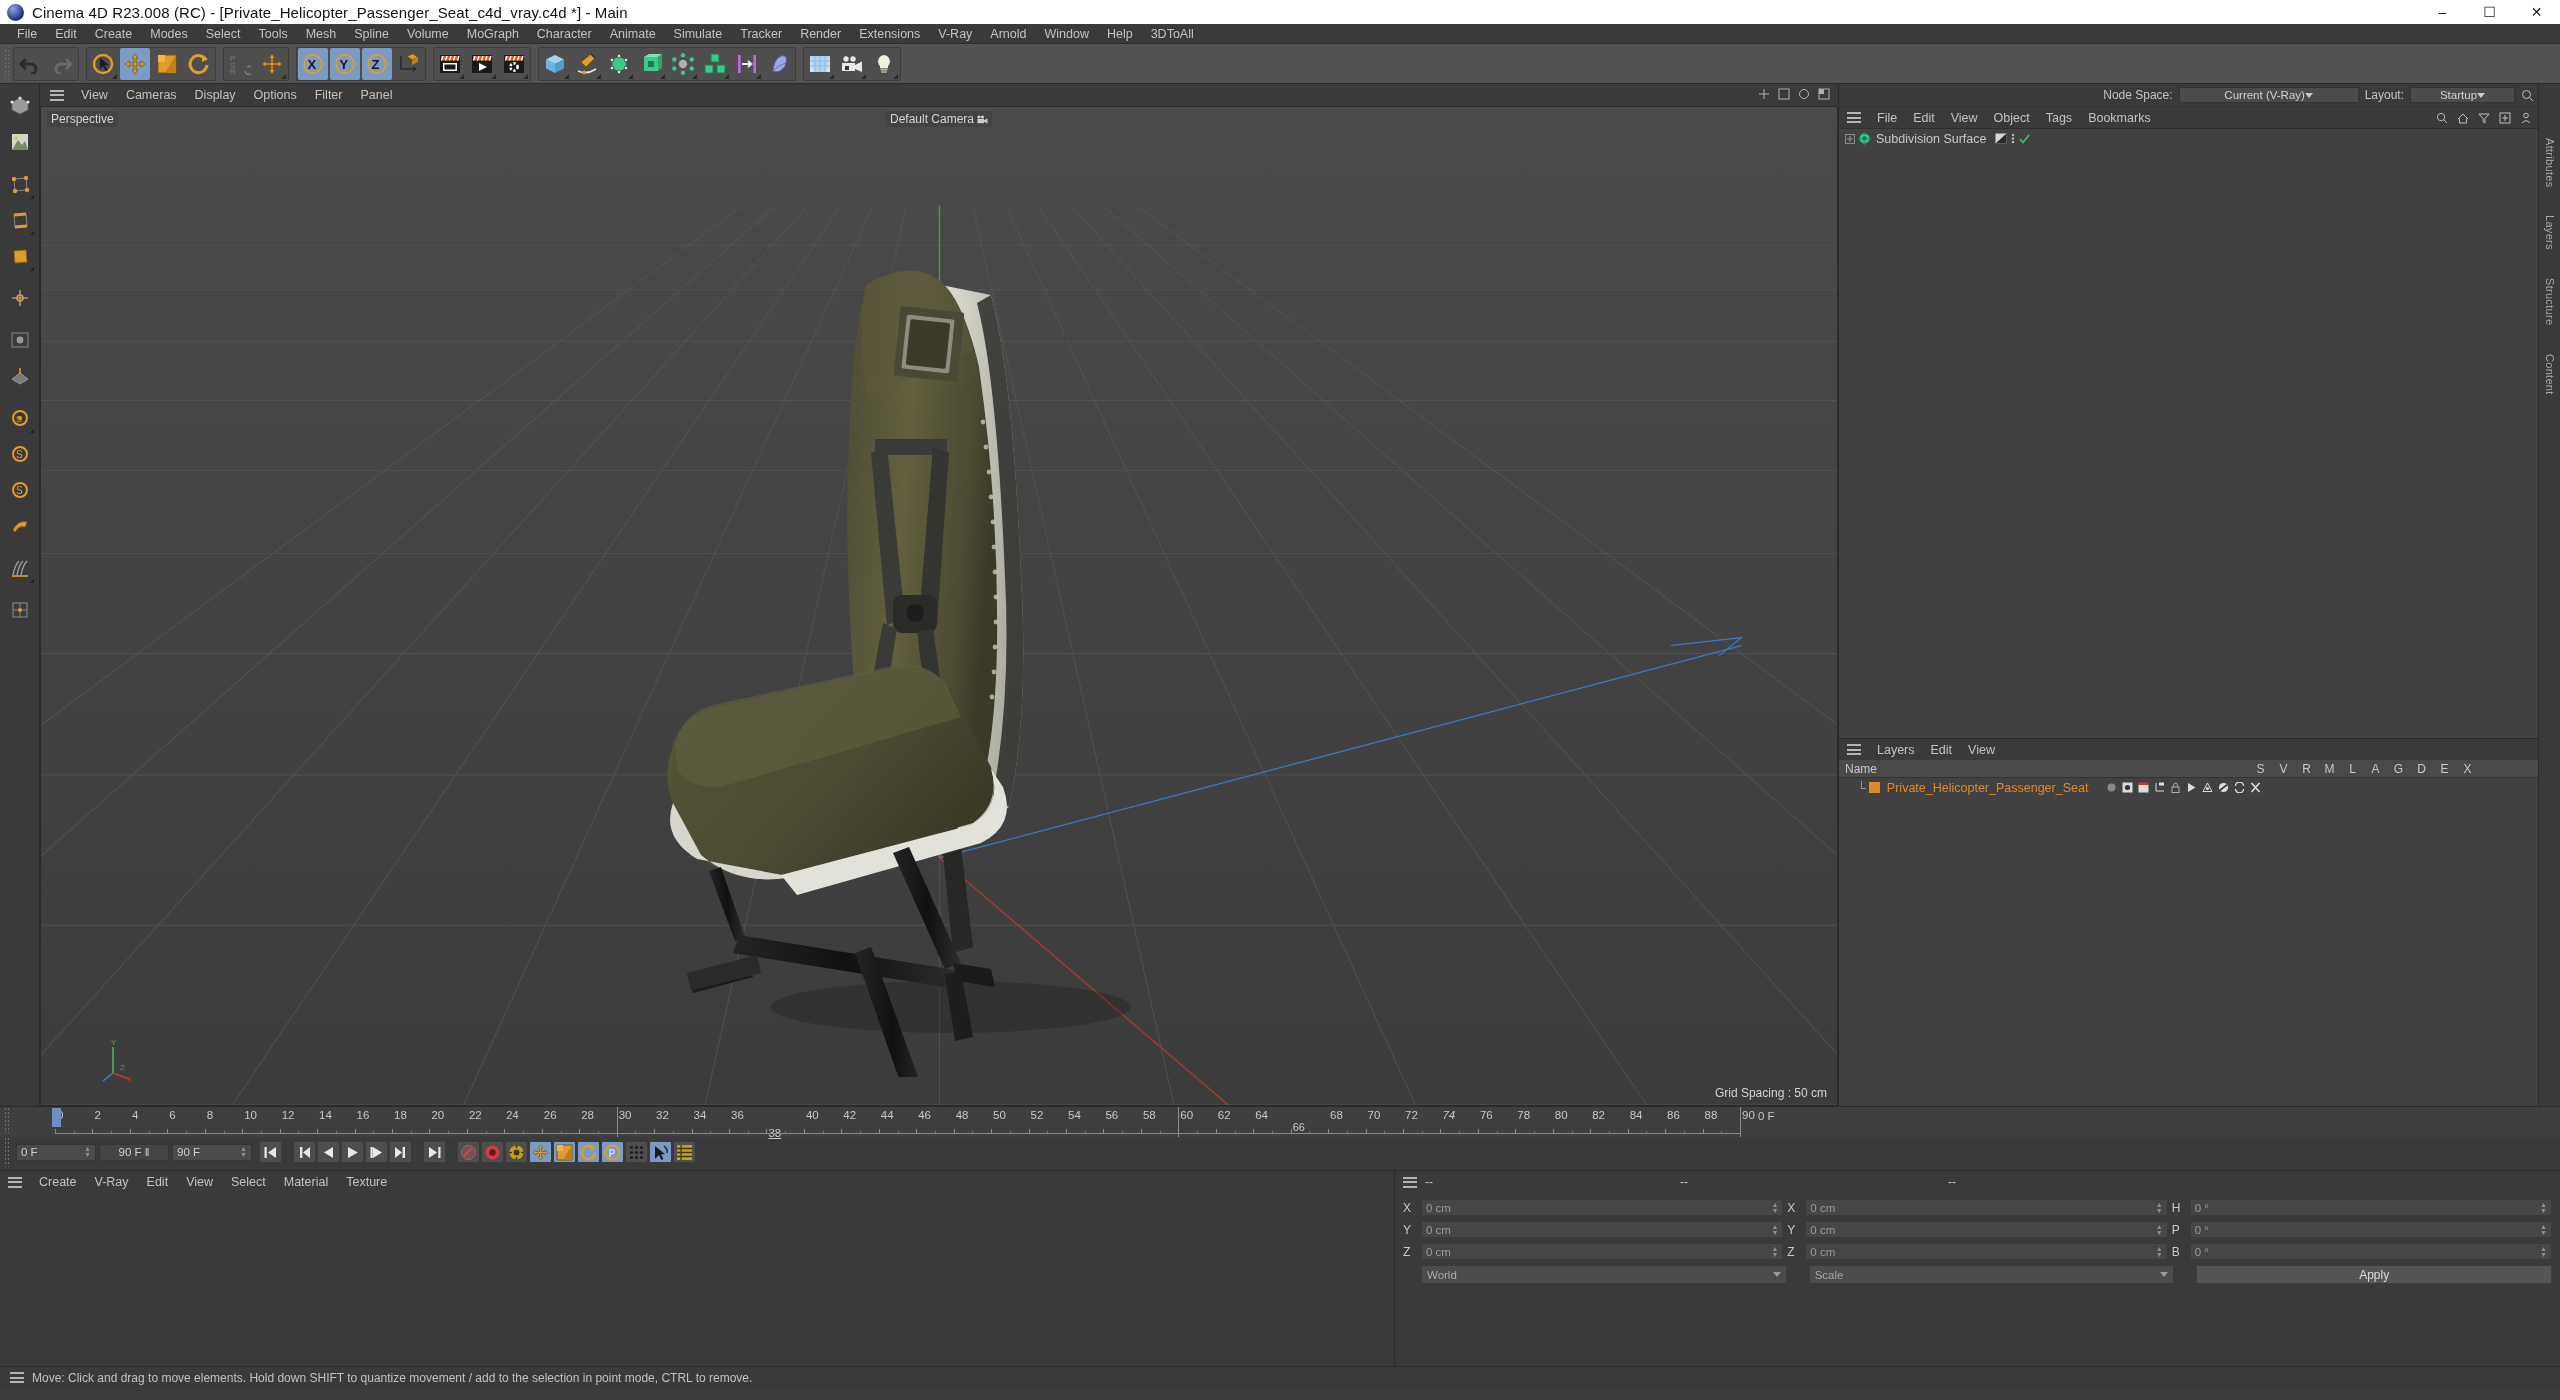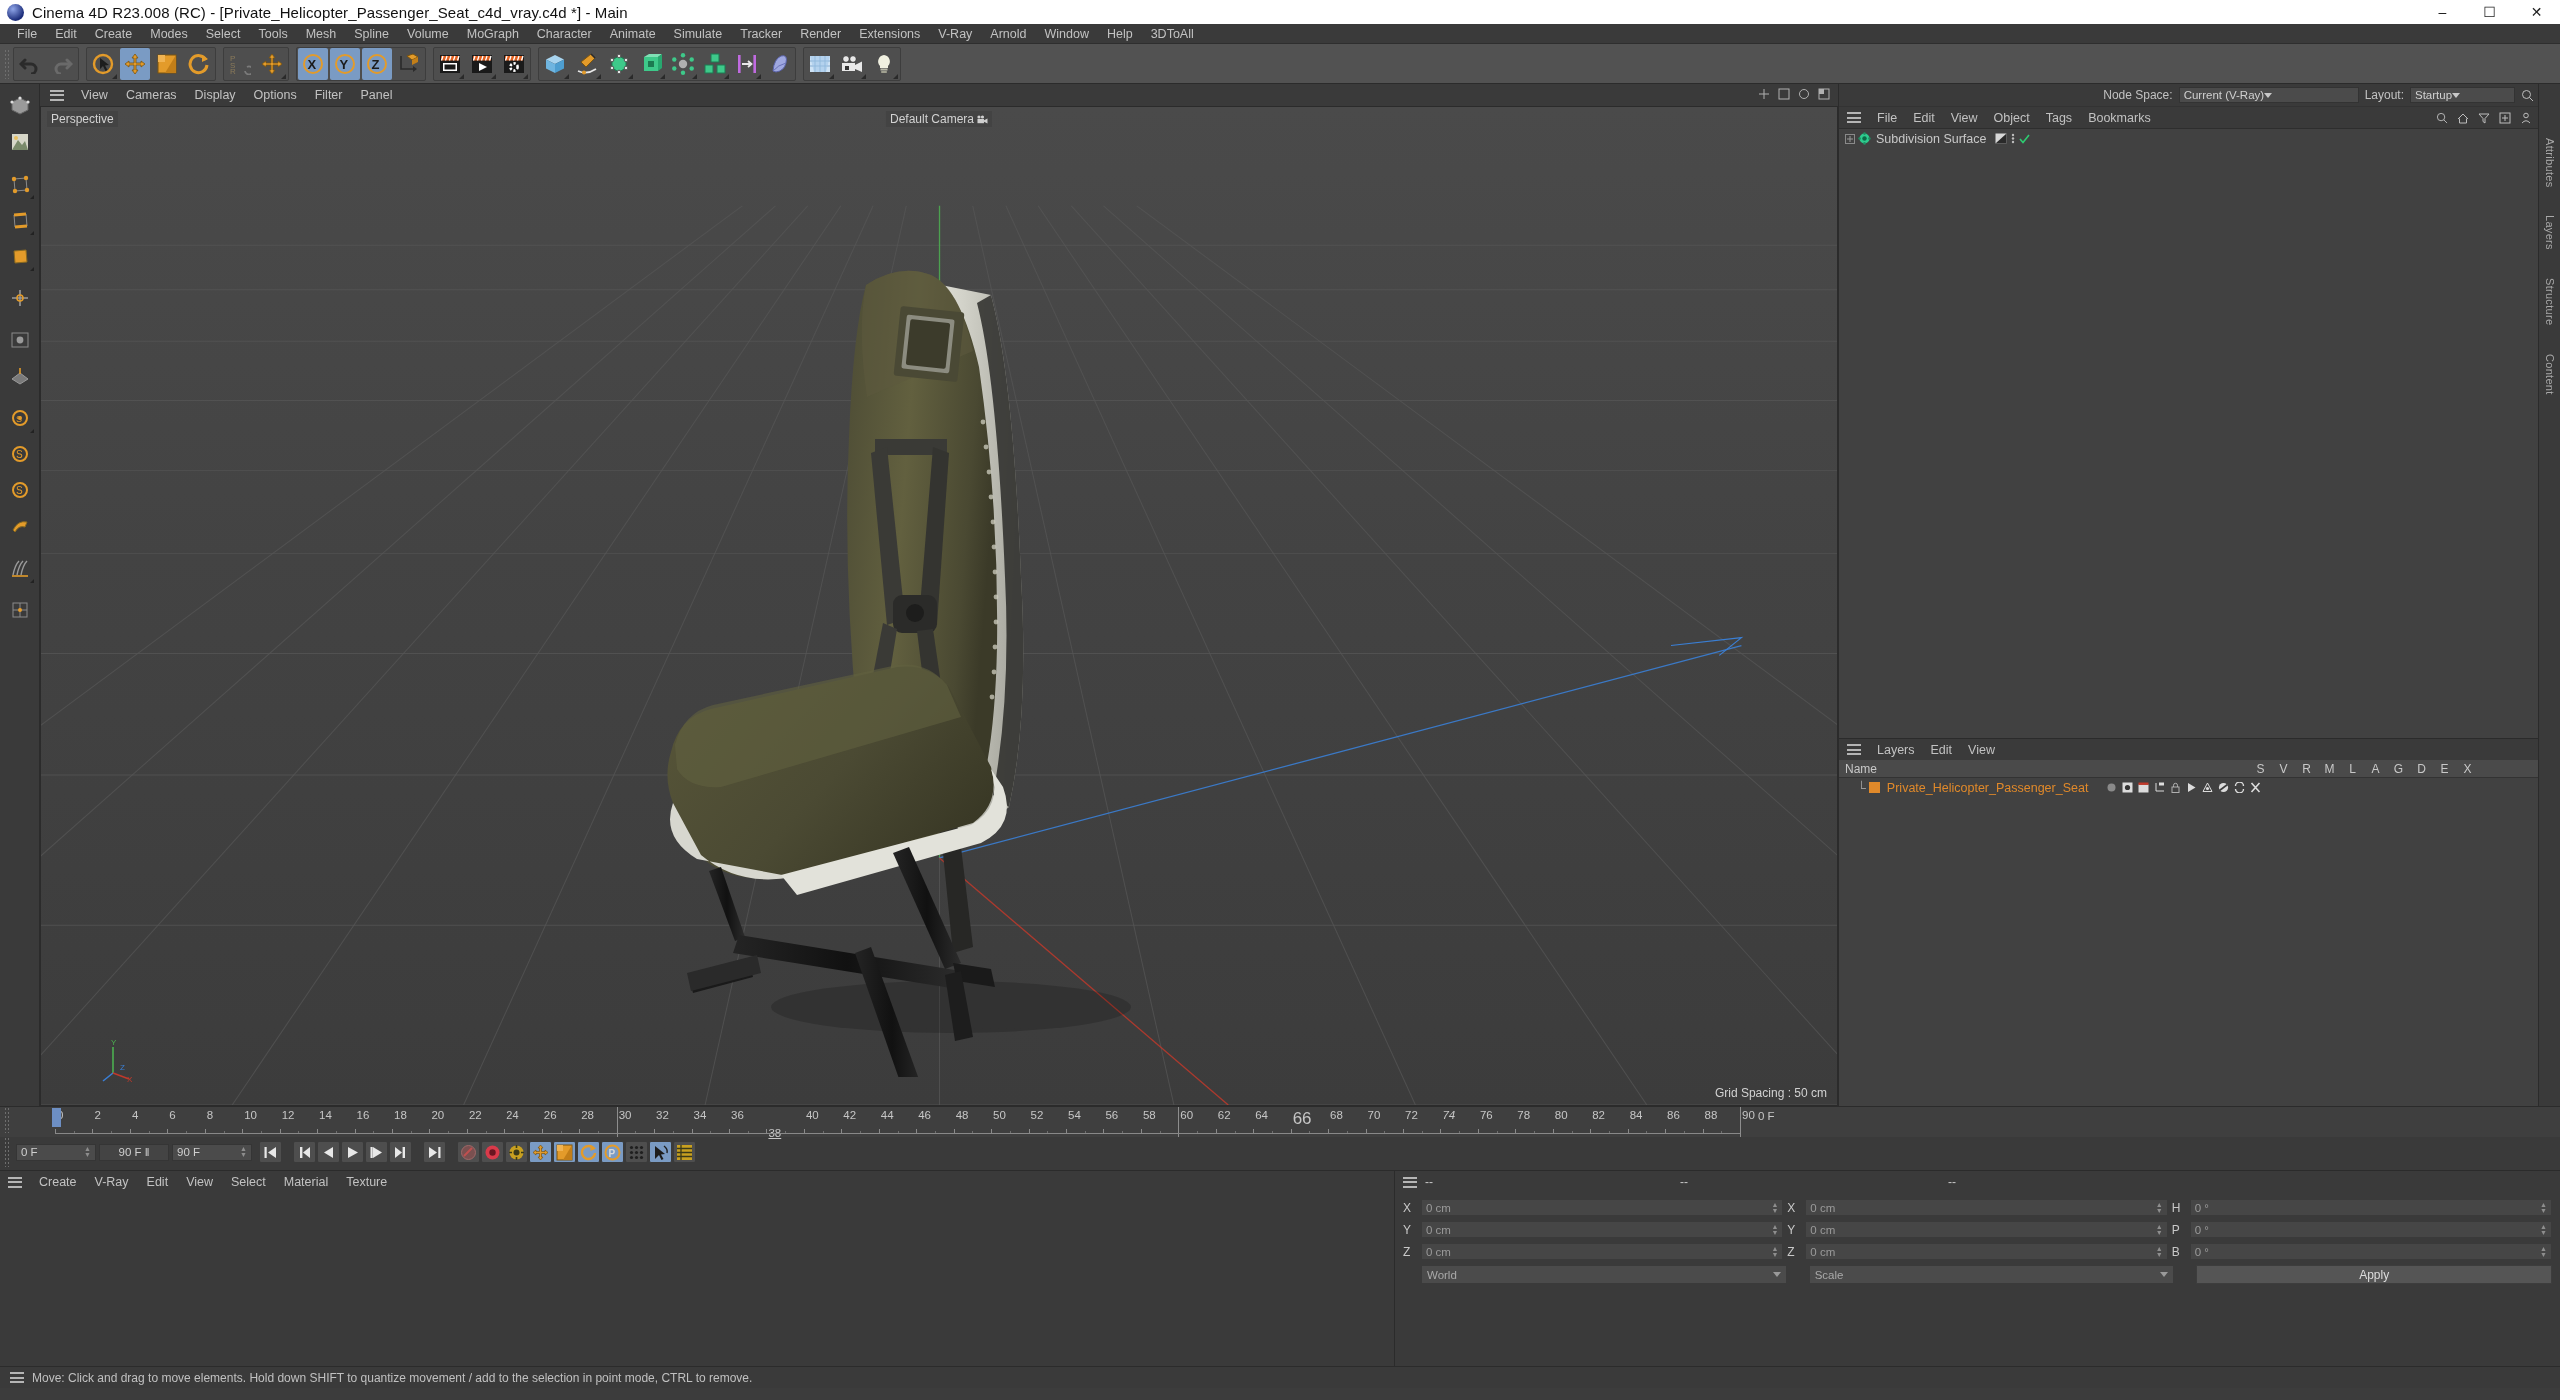--- a/index.html
+++ b/index.html
@@ -66,21 +66,21 @@
   .axisgiz { position:absolute; left:60px; bottom:22px; }
 
   
   .rightcol { width:700px; background:#3a3a3a; display:flex; flex-direction:column;
       border-left:1px solid #2b2b2b; }
   .noderow { height:22px; display:flex; align-items:center; justify-content:flex-end;
       padding-right:4px; background:#3a3a3a; font-size:12px; gap:6px; }
   .noderow label { color:#c2c2c2; font-size:12px; }
   .nsel { background:#4b4b4b; border:1px solid #333; height:16px; width:180px;
       font-size:11.5px; color:#d0d0d0; display:flex; align-items:center;
-      padding:0 4px; justify-content:flex-start; }
+      padding:0 4px; justify-content:center; }
   .nsel.sm { width:105px; }
   .objhdr { height:22px; background:#3a3a3a; display:flex; align-items:center;
       padding-left:4px; border-top:1px solid #333; position:relative; }
   .objhdr span.mi { font-size:12.5px; padding:0 8px; color:#c2c2c2; }
   .objtree { flex:none; height:610px; background:#414141; border-top:1px solid #2e2e2e;
       position:relative; }
   .objrow { display:flex; align-items:center; height:19px; padding-left:6px; font-size:12.5px; }
   .layerhdr { height:22px; background:#3a3a3a; display:flex; align-items:center;
       padding-left:4px; border-top:1px solid #2b2b2b; }
   .layerhdr span.mi { font-size:12.5px; padding:0 8px; color:#c2c2c2; }
@@ -943,21 +943,21 @@
         <div style="position: absolute; top: 24px; height: 3px; width: 1px; background: rgb(111, 111, 111); left: 1159.61px;"></div>
         <div style="position: absolute; top: 2px; left: 1180.33px; font-size: 11.5px; color: rgb(198, 198, 198);">60</div>
         <div style="position: absolute; top: 22px; height: 5px; width: 1px; background: rgb(138, 138, 138); left: 1178.33px;"></div>
         <div style="position: absolute; top: 24px; height: 3px; width: 1px; background: rgb(111, 111, 111); left: 1197.06px;"></div>
         <div style="position: absolute; top: 2px; left: 1217.78px; font-size: 11.5px; color: rgb(198, 198, 198);">62</div>
         <div style="position: absolute; top: 22px; height: 5px; width: 1px; background: rgb(138, 138, 138); left: 1215.78px;"></div>
         <div style="position: absolute; top: 24px; height: 3px; width: 1px; background: rgb(111, 111, 111); left: 1234.5px;"></div>
         <div style="position: absolute; top: 2px; left: 1255.22px; font-size: 11.5px; color: rgb(198, 198, 198);">64</div>
         <div style="position: absolute; top: 22px; height: 5px; width: 1px; background: rgb(138, 138, 138); left: 1253.22px;"></div>
         <div style="position: absolute; top: 24px; height: 3px; width: 1px; background: rgb(111, 111, 111); left: 1271.94px;"></div>
-        <div style="position: absolute; top: 2px; left: 1292.67px; font-size: 17px; color: rgb(198, 198, 198);">66</div>
+        <div style="position: absolute; top: 14px; left: 1292.67px; font-size: 11px; color: rgb(198, 198, 198);">66</div>
         <div style="position: absolute; top: 22px; height: 5px; width: 1px; background: rgb(138, 138, 138); left: 1290.67px;"></div>
         <div style="position: absolute; top: 24px; height: 3px; width: 1px; background: rgb(111, 111, 111); left: 1309.39px;"></div>
         <div style="position: absolute; top: 2px; left: 1330.11px; font-size: 11.5px; color: rgb(198, 198, 198);">68</div>
         <div style="position: absolute; top: 22px; height: 5px; width: 1px; background: rgb(138, 138, 138); left: 1328.11px;"></div>
         <div style="position: absolute; top: 24px; height: 3px; width: 1px; background: rgb(111, 111, 111); left: 1346.83px;"></div>
         <div style="position: absolute; top: 2px; left: 1367.56px; font-size: 11.5px; color: rgb(198, 198, 198);">70</div>
         <div style="position: absolute; top: 22px; height: 5px; width: 1px; background: rgb(138, 138, 138); left: 1365.56px;"></div>
         <div style="position: absolute; top: 24px; height: 3px; width: 1px; background: rgb(111, 111, 111); left: 1384.28px;"></div>
         <div style="position: absolute; top: 2px; left: 1405px; font-size: 11.5px; color: rgb(198, 198, 198);">72</div>
         <div style="position: absolute; top: 22px; height: 5px; width: 1px; background: rgb(138, 138, 138); left: 1403px;"></div>

